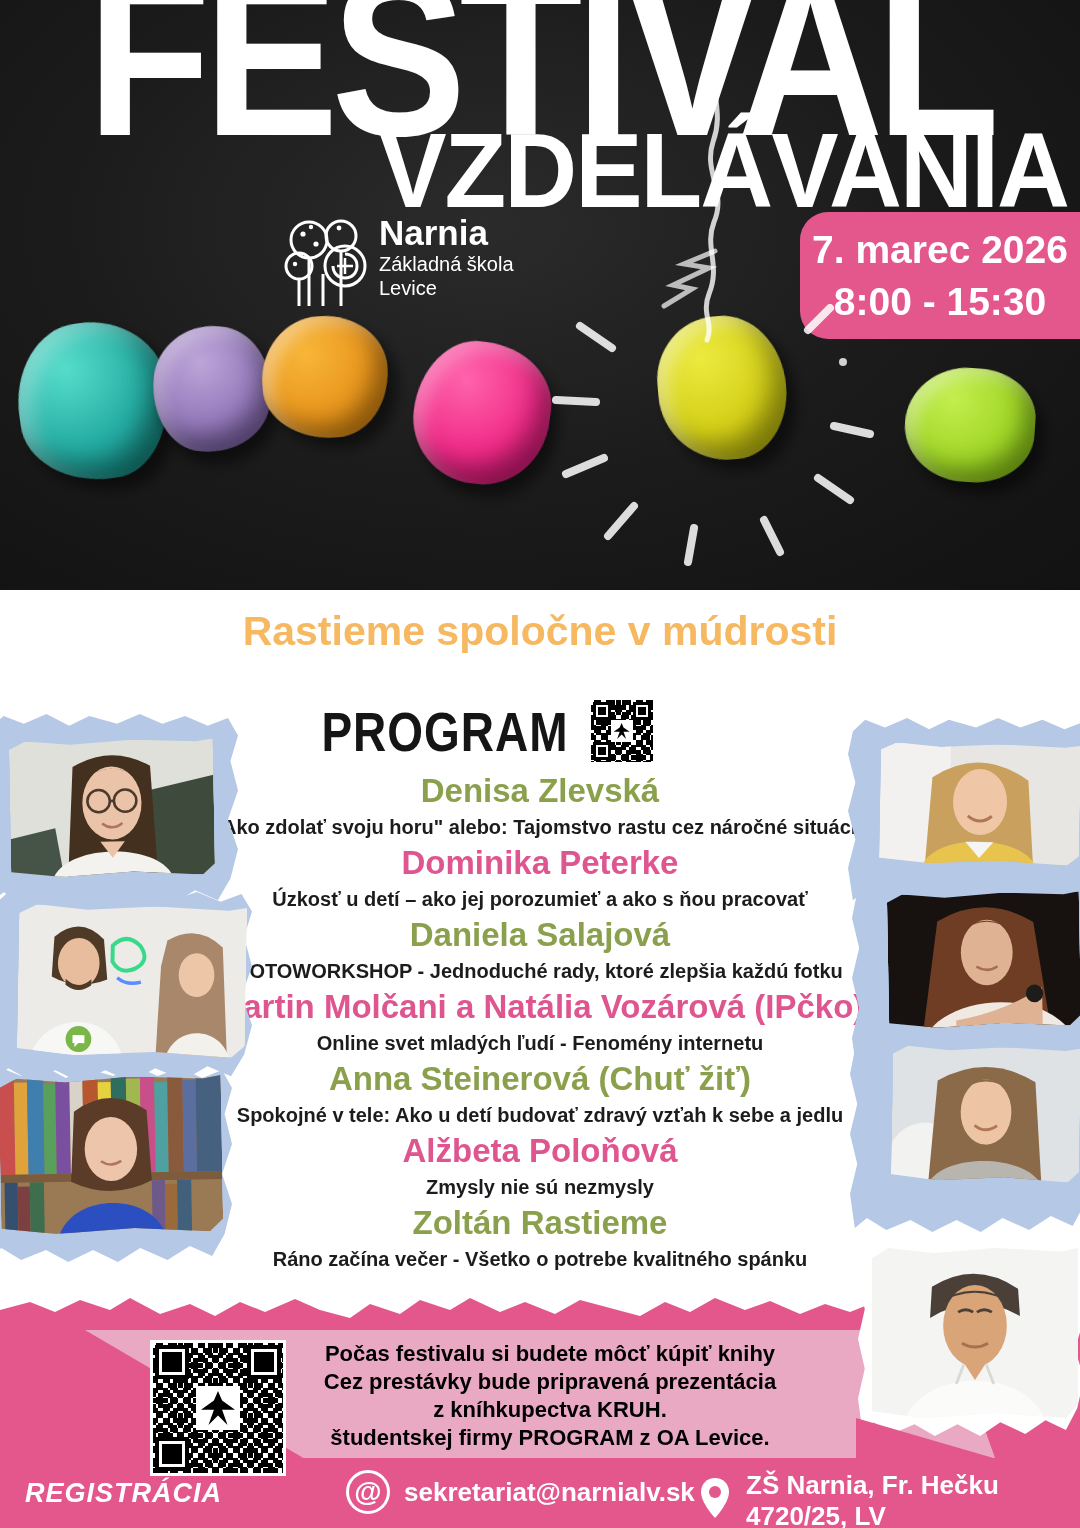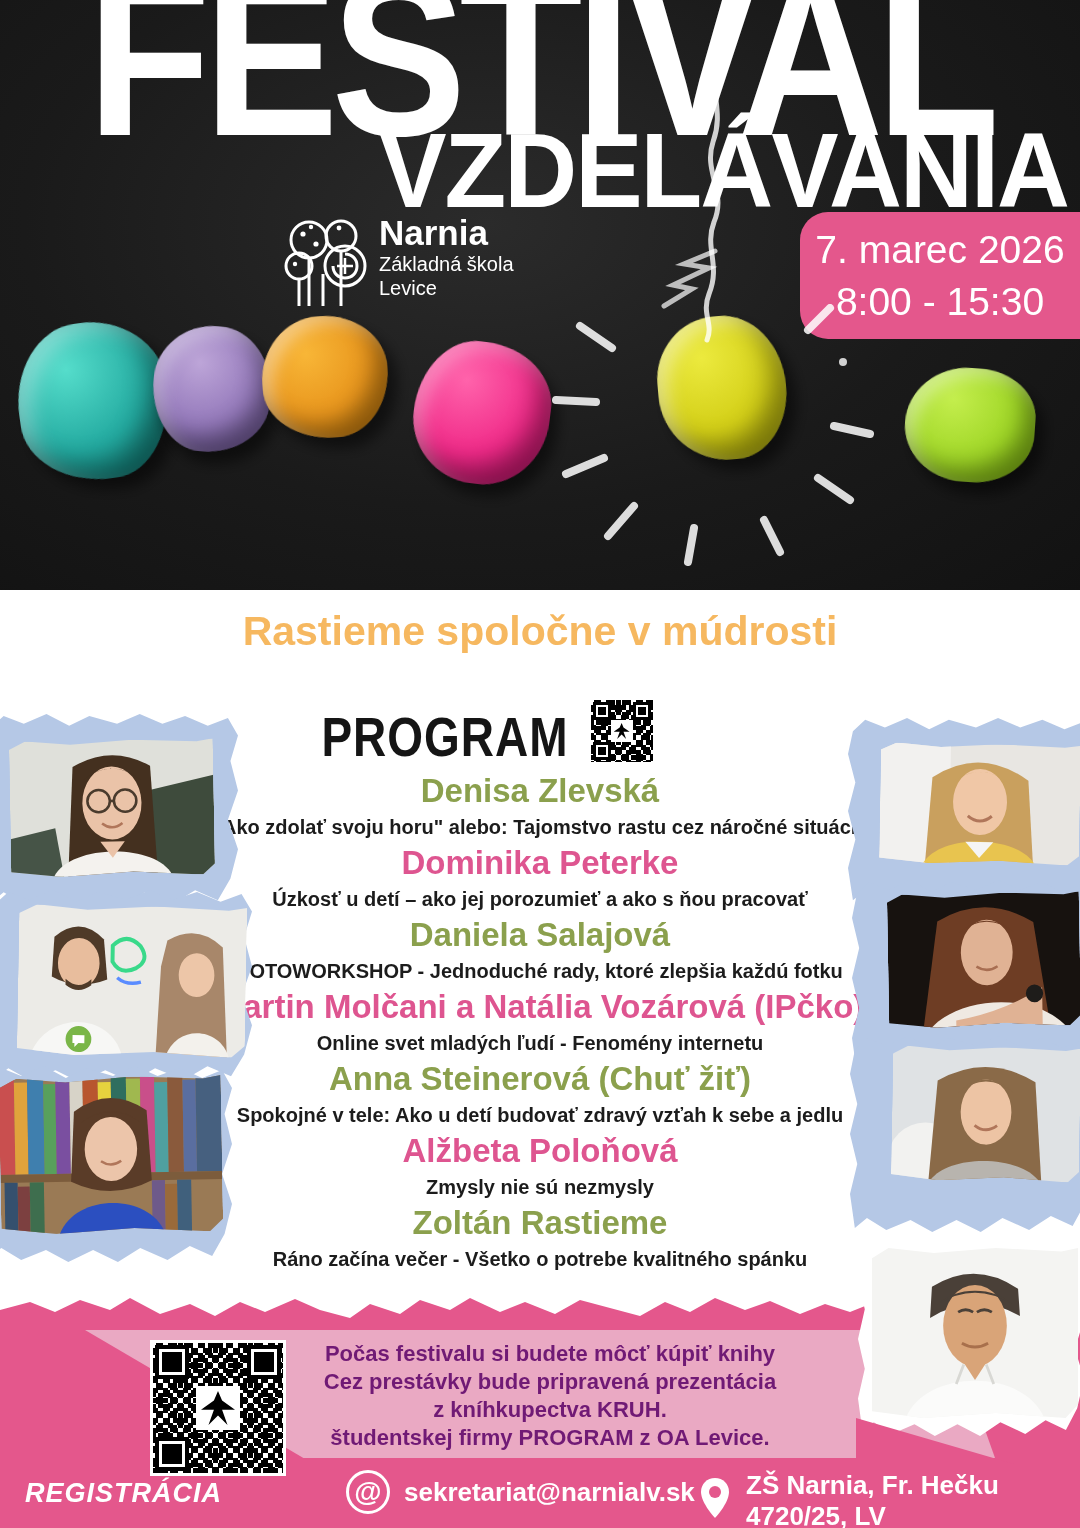--- a/index.html
+++ b/index.html
@@ -12,21 +12,21 @@
   .hero-title{position:absolute;top:-57px;left:50%;transform:translateX(-50%) scaleY(1.12);
         transform-origin:top center;font-size:202px;line-height:1;font-weight:800;color:#fff;
         letter-spacing:-7px;white-space:nowrap;}
   .hero-subtitle{position:absolute;top:118px;right:12px;font-size:101px;line-height:1;
         font-weight:800;color:#fff;letter-spacing:-2px;white-space:nowrap;transform:scaleY(1.05);transform-origin:top right;}
   .logo{position:absolute;left:283px;top:214px;display:flex;align-items:flex-start;gap:10px;color:#fff;}
   .logo-text .nm{font-size:35px;font-weight:700;line-height:38px;}
   .logo-text .s1,.logo-text .s2{font-size:20px;line-height:24px;font-weight:400;}
   .badge{position:absolute;right:0;top:212px;width:280px;height:127px;background:#e4578c;
         border-radius:28px 0 0 28px;color:#fff;display:flex;flex-direction:column;justify-content:center;
-        align-items:center;font-weight:400;font-size:39px;line-height:52px;letter-spacing:0px;}
+        align-items:center;font-weight:700;font-size:39px;line-height:52px;letter-spacing:0px;}
   .ball{position:absolute;filter:drop-shadow(9px 11px 7px rgba(0,0,0,.5));}
   .b1{left:18px;top:322px;width:150px;height:158px;transform:rotate(-8deg);
       border-radius:46% 54% 42% 58%/55% 45% 58% 42%;
       background:radial-gradient(circle at 35% 28%,#55ddcb,#23aaa0 55%,#0e7d77 95%);
       box-shadow:inset -14px -16px 26px rgba(0,0,0,.4),inset 12px 10px 20px rgba(255,255,255,.35);}
   .b2{left:153px;top:326px;width:118px;height:126px;transform:rotate(5deg);
       border-radius:52% 48% 55% 45%/46% 54% 44% 56%;
       background:radial-gradient(circle at 38% 30%,#bda5d8,#9378ba 55%,#6f579a 95%);
       box-shadow:inset -12px -14px 22px rgba(0,0,0,.38),inset 10px 8px 16px rgba(255,255,255,.35);}
   .b3{left:262px;top:316px;width:126px;height:122px;transform:rotate(-4deg);
@@ -46,21 +46,21 @@
       background:radial-gradient(circle at 36% 28%,#c4ee4d,#9fd626 55%,#7cb40d 95%);
       box-shadow:inset -12px -14px 22px rgba(0,0,0,.35),inset 10px 8px 16px rgba(255,255,255,.4);}
   .chalk{position:absolute;left:0;top:0;}
 
   
   .tagline{position:absolute;left:0;top:608px;width:1080px;text-align:center;
         font-size:41px;font-weight:700;color:#f6b860;letter-spacing:0px;}
 
   
   .prog-head{position:absolute;left:0;top:700px;width:974px;display:flex;justify-content:center;
-        align-items:center;gap:22px;}
+        align-items:flex-start;gap:22px;}
   .prog-title{font-size:46px;font-weight:800;color:#151515;letter-spacing:1px;
         transform:scaleY(1.22);transform-origin:top;line-height:52px;}
   .qr{position:relative;background:#fff;
       background-image:repeating-conic-gradient(#000 0% 25%,transparent 0% 50%),
                        repeating-conic-gradient(#000 0% 25%,transparent 0% 50%);
       background-size:10px 10px,14px 14px;background-position:0 0,3px 5px;}
   .qr-s{width:62px;height:62px;}
   .qr-b{width:130px;height:130px;}
   .finder{position:absolute;border:4px solid #000;background:#fff;}
   .finder::after{content:"";position:absolute;inset:3px;background:#000;}
@@ -87,21 +87,21 @@
   .brush.white{background:#fff;}
   .photo{position:absolute;overflow:hidden;
      clip-path:polygon(0 6%,8% 0,30% 3%,60% 0,92% 2%,100% 0,100% 92%,94% 100%,60% 97%,25% 100%,0 96%);}
   .photo svg{display:block;width:100%;height:100%;}
 
   
   .footer-solid{position:absolute;left:0;top:1322px;width:1080px;height:206px;background:#e4578c;}
   .grunge{position:absolute;left:0;top:1296px;}
   .panel{position:absolute;left:85px;top:1330px;width:910px;height:128px;background:#eaa9c3;
      clip-path:polygon(0 0,95% 0,100% 100%,24% 100%);}
-  .promo{position:absolute;left:300px;top:1340px;width:500px;text-align:center;color:#701a75;
+  .promo{position:absolute;left:300px;top:1340px;width:500px;text-align:center;color:#000000;
      font-weight:700;font-size:22px;line-height:28px;}
   .qr-box{position:absolute;left:150px;top:1340px;width:136px;height:136px;background:#fff;
      display:flex;align-items:center;justify-content:center;z-index:6;}
   .pink-slash{position:absolute;left:856px;top:1372px;width:158px;height:92px;background:#e4578c;
      clip-path:polygon(0 50%,100% 100%,0 100%);z-index:5;}
   .foot-row{position:absolute;left:0;top:1470px;width:1080px;height:50px;color:#fff;z-index:6;}
   .reg{position:absolute;left:25px;top:8px;font-size:27px;font-weight:800;letter-spacing:1px;font-style:italic;}
   .contact{position:absolute;display:flex;align-items:center;gap:14px;font-size:26px;font-weight:700;}
   .c-mail{left:346px;top:0;}
   .c-addr{left:698px;top:0;}

